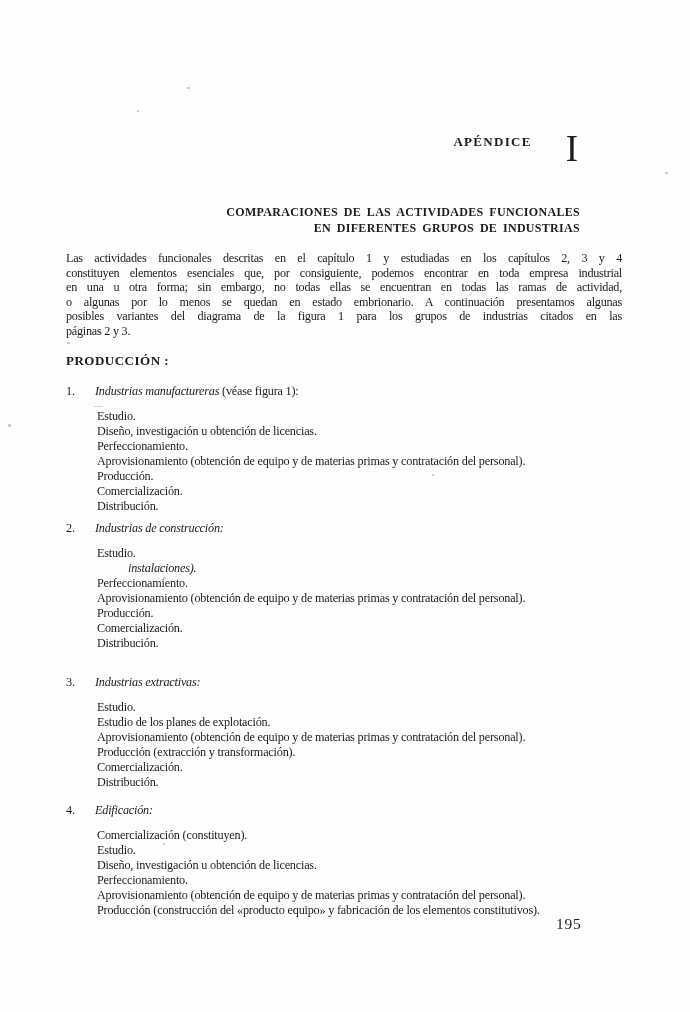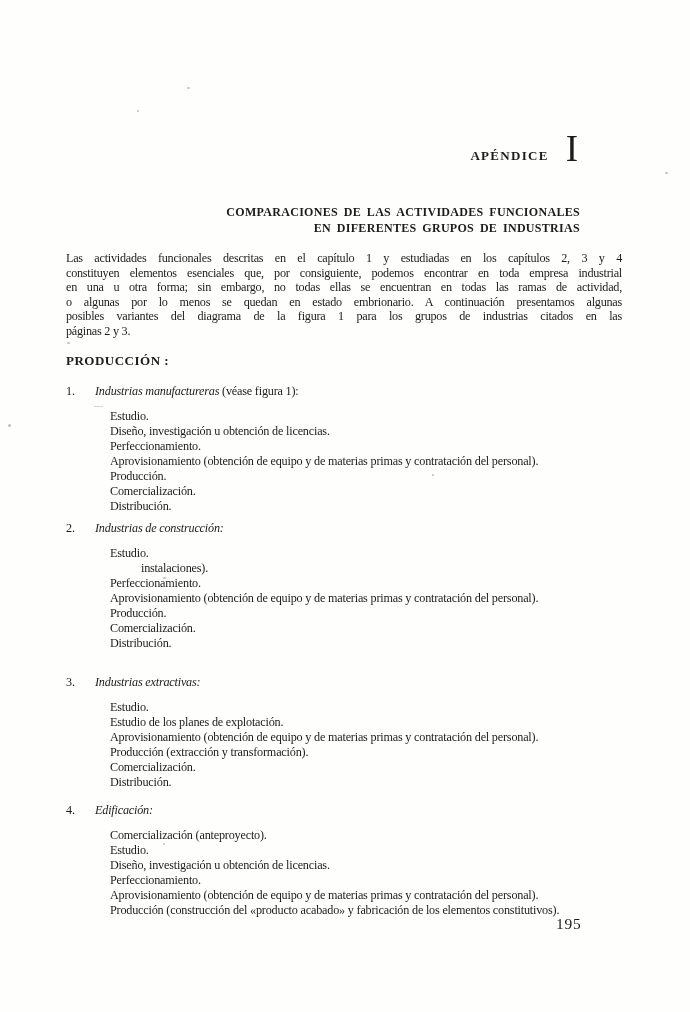--- a/index.html
+++ b/index.html
@@ -1,44 +1,44 @@
 <!DOCTYPE html>
 <html><head>
 <meta charset="utf-8">
 <style>
   html,body{margin:0;padding:0;background:#ffffff;}
   .page{
     position:relative;width:690px;height:1012px;background:#fefefdff;
     font-family:"Liberation Serif","DejaVu Serif",serif;color:#1c1c1c;overflow:hidden;
   }
   
-  .appendix{position:absolute;top:134px;right:112px;display:flex;align-items:flex-end;gap:17px;}
+  .appendix{position:absolute;top:134px;right:112px;display:flex;align-items:flex-start;gap:34px;}
   .appendix .label{font-weight:bold;font-size:13px;letter-spacing:1.3px;}
   .appendix .numeral{font-size:37px;line-height:30px;font-weight:500;}
   
   .doc-title{
     position:absolute;top:205px;right:110px;text-align:right;
     font-weight:bold;font-size:12px;line-height:15.5px;letter-spacing:0.3px;word-spacing:2.5px;
   }
   
   .intro{position:absolute;top:251px;left:66px;width:556px;font-size:12.2px;line-height:14.5px;letter-spacing:-0.25px;}
   .jline{white-space:nowrap;text-align:justify;text-align-last:justify;width:556px;}
   .lline{white-space:nowrap;}
   
   .prod-heading{position:absolute;top:353px;left:66px;font-size:13px;font-weight:bold;letter-spacing:0.5px;}
   
   .section{position:absolute;left:66px;width:560px;font-size:12.2px;line-height:15px;letter-spacing:-0.2px;}
   #sec1{top:384px;} #sec2{top:521px;} #sec3{top:675px;} #sec4{top:803px;}
   .sec-head{display:flex;}
   .sec-num{width:29px;flex:none;}
   .sec-title-italic{font-style:italic;}
   .sec-title-roman{font-style:normal;text-align:center;}
-  .items{margin-left:44px;margin-top:10px;}
+  .items{margin-left:31px;margin-top:10px;}
   .items .stretch{white-space:nowrap;text-align:justify;text-align-last:justify;width:527px;}
-  .items .wrap-indent{margin-left:31px;}
+  .items .wrap-indent{margin-left:31px;font-style:italic;}
   
   .page-number{position:absolute;top:915px;left:556px;font-size:15.5px;letter-spacing:0.8px;}
   
   .speck{position:absolute;background:#8d8d8d;opacity:.55;border-radius:50%;}
   .sp1{left:187px;top:87px;width:3px;height:2px;}
   .sp2{left:137px;top:110px;width:2px;height:2px;}
   .sp3{left:665px;top:172px;width:3px;height:2px;}
   .sp4{left:67px;top:342px;width:3px;height:2px;}
   .sp5{left:8px;top:424px;width:3px;height:3px;}
   .sp6{left:432px;top:474px;width:2px;height:2px;}
@@ -118,26 +118,26 @@
       <div class="lline">Distribución.</div>
     </div>
   </div>
 
   <div class="section" id="sec4">
     <div class="sec-head">
       <span class="sec-num">4.</span>
       <span><span class="sec-title-italic">Edificación:</span></span>
     </div>
     <div class="items">
-      <div class="lline">Comercialización (anteproyecto).</div>
+      <div class="lline">Comercialización (constituyen).</div>
       <div class="lline">Estudio.</div>
       <div class="lline">Diseño, investigación u obtención de licencias.</div>
       <div class="lline">Perfeccionamiento.</div>
       <div class="lline">Aprovisionamiento (obtención de equipo y de materias primas y contratación del personal).</div>
-      <div class="lline">Producción (construcción del «producto acabado» y fabricación de los elementos constitutivos).</div>
+      <div class="lline">Producción (construcción del «producto equipo» y fabricación de los elementos constitutivos).</div>
     </div>
   </div>
 
   <div class="page-number">195</div>
 
   <div class="speck sp1"></div>
   <div class="speck sp2"></div>
   <div class="speck sp3"></div>
   <div class="speck sp4"></div>
   <div class="speck sp5"></div>

